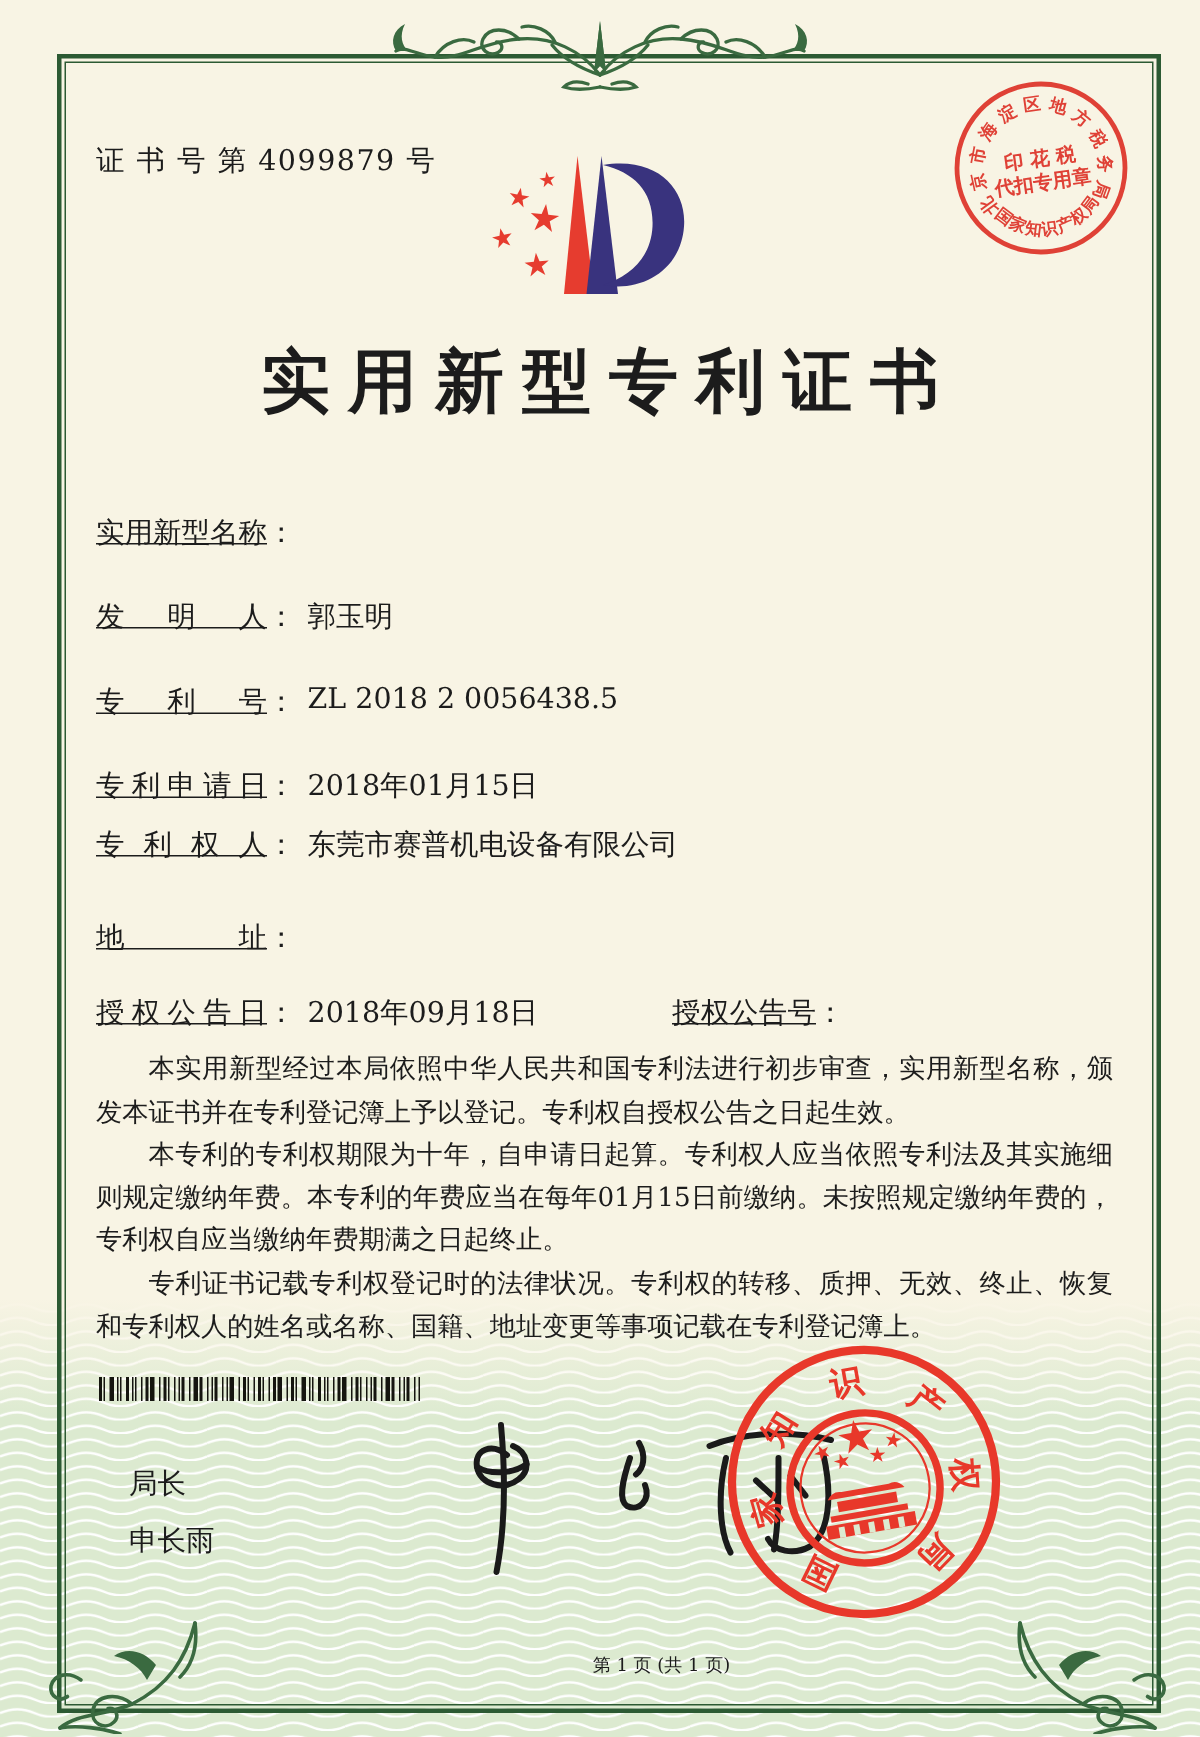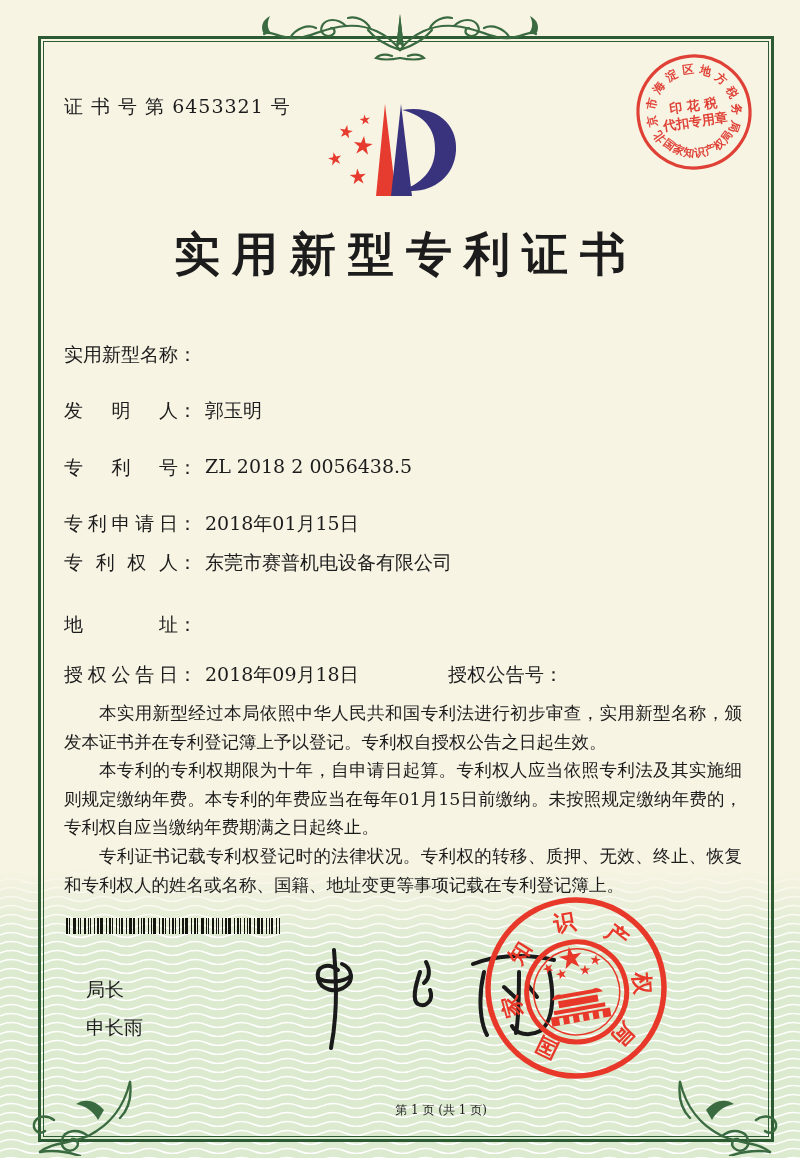--- a/index.html
+++ b/index.html
@@ -16,21 +16,21 @@
   .frame-outer{position:absolute;left:38px;top:36px;right:26px;bottom:16px;
     border:3px solid #2c5a33;}
   .frame-inner{position:absolute;inset:2px;border:1px solid #2c5a33;}
   .cert-no{position:absolute;left:64px;top:94px;font-size:19px;letter-spacing:1px;}
   .logo{position:absolute;left:322px;top:96px;}
   .tax-stamp{position:absolute;left:632px;top:50px;transform:rotate(-8deg);}
   .title{position:absolute;left:0;top:224px;width:100%;text-align:center;
     font-size:46px;font-weight:bold;letter-spacing:12px;padding-left:12px;box-sizing:border-box;}
   .fields{position:absolute;left:64px;top:334px;width:692px;font-size:19px;}
   .frow{position:absolute;left:0;display:flex;white-space:nowrap;}
-  .flabel{display:inline-block;width:114px;text-align:justify;text-align-last:justify;}
+  .flabel{display:inline-block;width:114px;text-align:justify;text-align-last:justify;text-decoration:underline;}
   .fcolon{display:inline-block;}
   .fvalue{margin-left:8px;}
   .fvalue.wrap{white-space:normal;width:552px;line-height:28px;}
   .grant2{position:absolute;left:384px;top:0;display:flex;white-space:nowrap;}
   .grant2 .flabel{width:96px;}
   .body-text{position:absolute;left:64px;top:699px;width:678px;
     font-size:17.5px;line-height:28.6px;text-align:justify;}
   .body-text p{margin:0;text-indent:2em;}
   .barcode{position:absolute;left:66px;top:918px;height:16px;display:flex;}
   .barcode .bar{background:#15150f;height:100%;}
@@ -73,21 +73,21 @@
       <path d="M96,22 C88,14 76,14 72,22 C69,29 76,34 82,31 C86,29 85,24 81,24"></path>
       <path d="M118,26 C126,36 138,42 150,46"></path>
       <path d="M120,24 C116,16 106,12 98,14"></path>
       <path d="M14,30 C10,24 12,16 20,12 C16,20 18,26 22,30 Z" fill="#3a6a40" stroke="none"></path>
       <path d="M150,10 L146,44 L150,40 L154,44 Z" fill="#3a6a40" stroke="none"></path>
       <path d="M142,52 C136,50 130,50 126,54 C132,56 140,56 150,54" fill="none"></path>
     </g>
     <use href="#dhalf" transform="translate(300,0) scale(-1,1)"></use>
   </svg>
 
-  <div class="cert-no">证 书 号 第 6453321 号</div>
+  <div class="cert-no">证 书 号 第 4099879 号</div>
 
   <svg class="logo" width="150" height="120" viewBox="0 0 150 120">
     <defs>
       <path id="st" d="M0,-1 L0.225,-0.309 L0.951,-0.309 L0.363,0.118 L0.588,0.809 L0,0.382 L-0.588,0.809 L-0.363,0.118 L-0.951,-0.309 L-0.225,-0.309 Z"></path>
     </defs>
     <polygon points="63,8 54,100 74,100" fill="#e63c2f"></polygon>
     <polygon points="79,8 69,100 90,100" fill="#39337e"></polygon>
     <path d="M80,14 C116,8 136,30 134,55 C132,84 106,99 80,94 C99,88 112,75 113,55 C114,32 101,19 80,14 Z" fill="#39337e"></path>
     <g fill="#e63c2f">
       <use href="#st" transform="translate(13,63) scale(7) rotate(-12)"></use>

